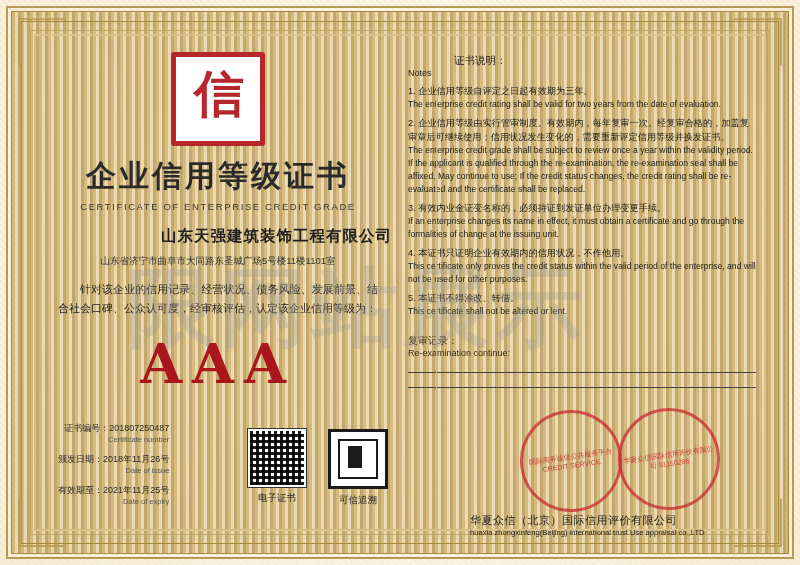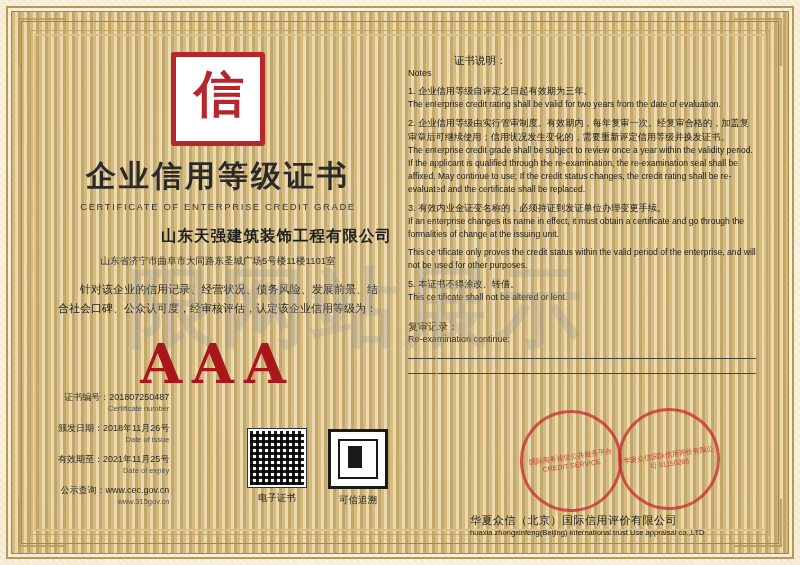--- a/index.html
+++ b/index.html
@@ -196,24 +196,20 @@
           <div class="en">Certificate number</div>
         </div>
         <div class="row">
           <div class="cn">颁发日期：2018年11月26号</div>
           <div class="en">Date of issue</div>
         </div>
         <div class="row">
           <div class="cn">有效期至：2021年11月25号</div>
           <div class="en">Date of expiry</div>
         </div>
-        <div class="row">
-          <div class="cn">公示查询：www.cec.gov.cn</div>
-          <div class="en">www.315gov.cn</div>
-        </div>
       </div>
 
       <div class="codes">
         <div class="codebox">
           <div class="qr"></div>
           <div class="label">电子证书</div>
         </div>
         <div class="codebox">
           <div class="sqicon"></div>
           <div class="label">可信追溯</div>
@@ -231,20 +227,21 @@
       </div>
       <div class="note">
         <div class="cn">2. 企业信用等级由实行管审制度。有效期内，每年复审一次。经复审合格的，加盖复审章后可继续使用；信用状况发生变化的，需要重新评定信用等级并换发证书。</div>
         <div class="en">The enterprise credit grade shall be subject to review once a year within the validity period. If the applicant is qualified through the re-examination, the re-examination seal shall be affixed. May continue to use; If the credit status changes, the credit rating shall be re-evaluated and the certificate shall be replaced.</div>
       </div>
       <div class="note">
         <div class="cn">3. 有效内业金证变名称的，必须持证到发证单位办理变更手续。</div>
         <div class="en">If an enterprise changes its name in effect, it must obtain a certificate and go through the formalities of change at the issuing unit.</div>
       </div>
       <div class="note">
+        <div class="cn">4. 本证书只证明企业有效期内的信用状况，不作他用。</div>
         <div class="en">This certificate only proves the credit status within the valid period of the enterprise, and will not be used for other purposes.</div>
       </div>
       <div class="note">
         <div class="cn">5. 本证书不得涂改、转借。</div>
         <div class="en">This certificate shall not be altered or lent.</div>
       </div>
 
       <div class="reexam">
         <div class="cn">复审记录：</div>
         <div class="en">Re-examination continue:</div>

